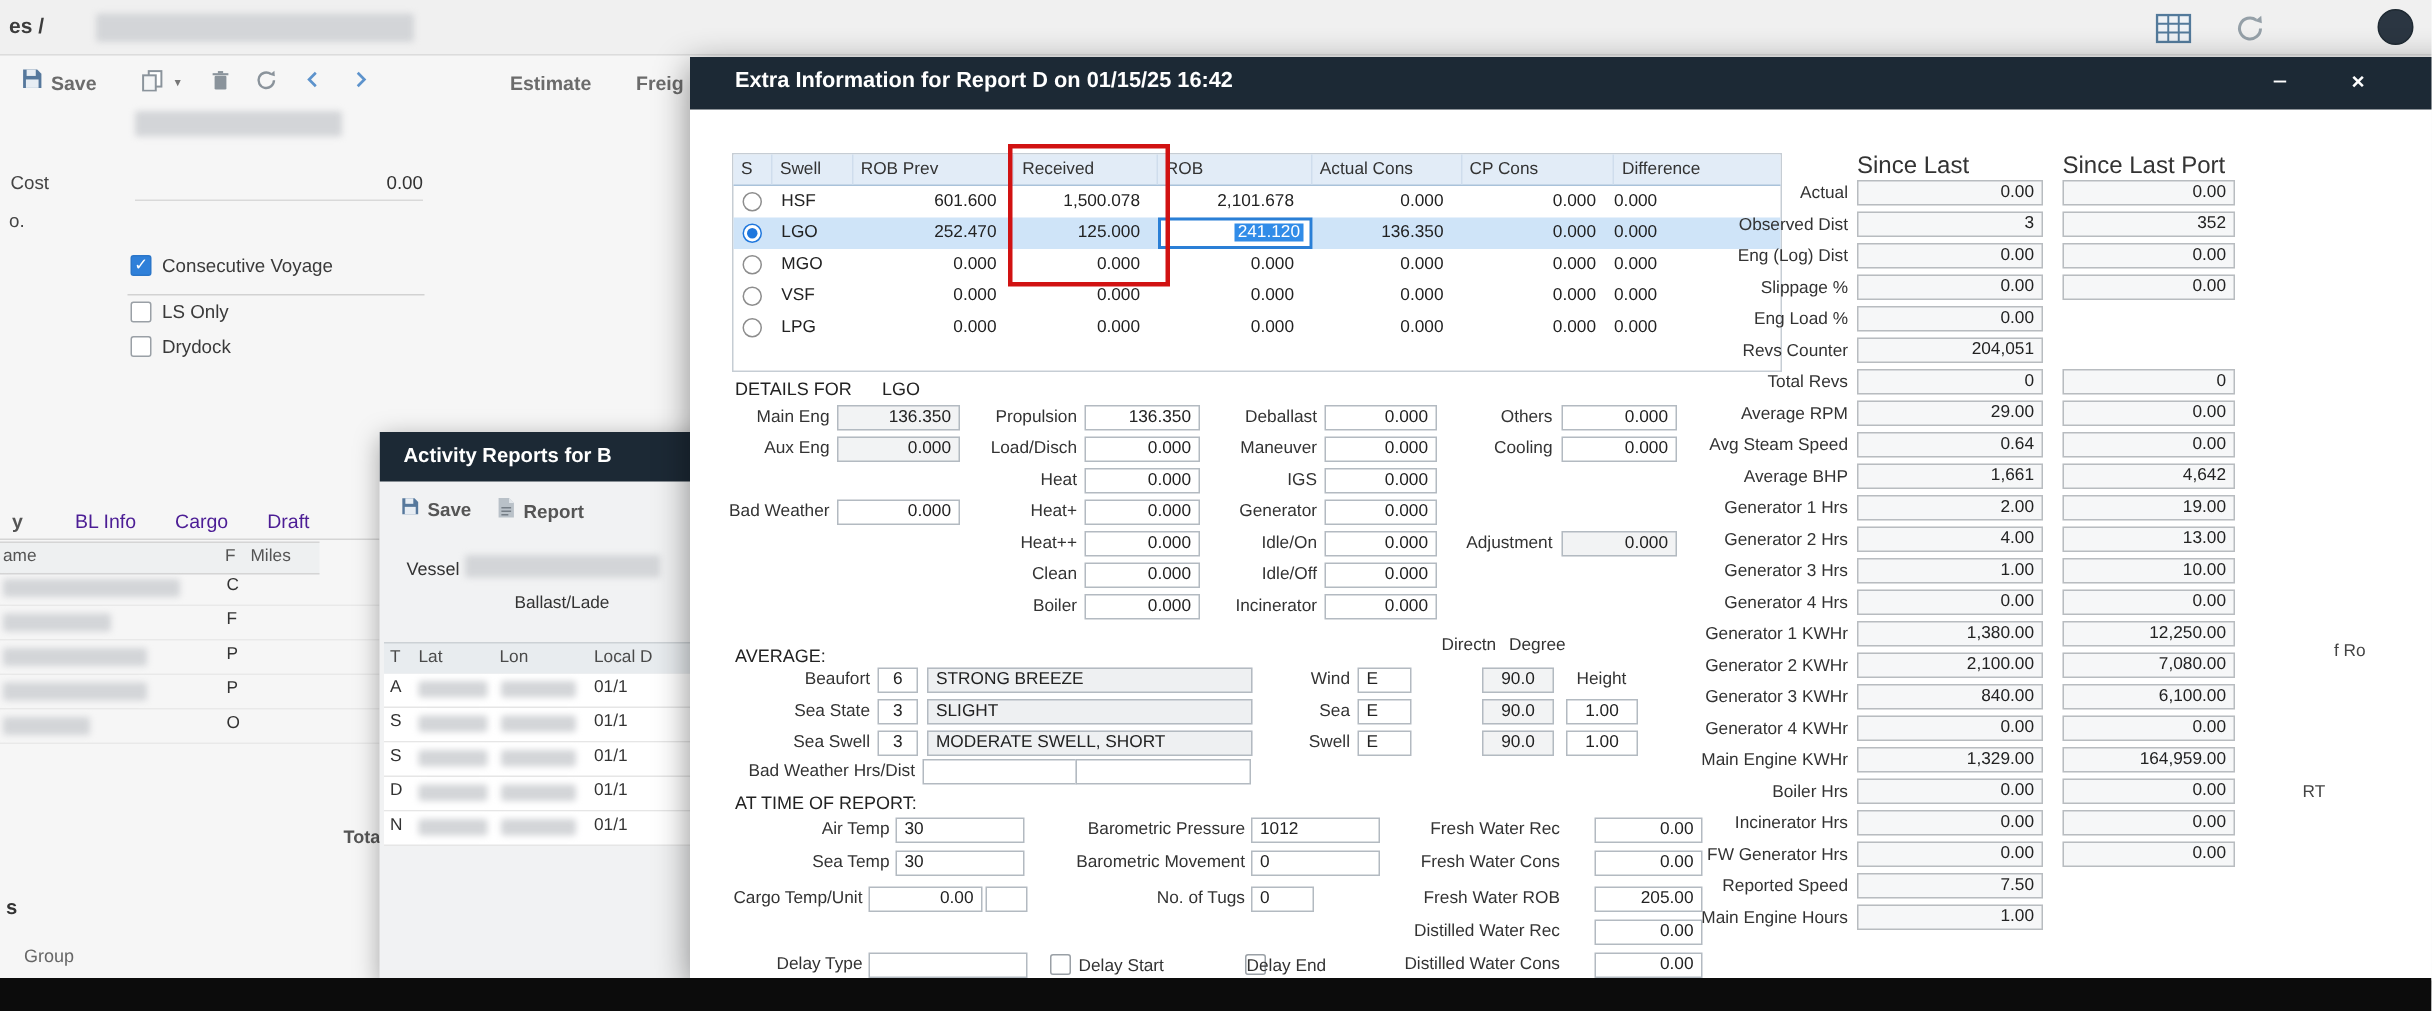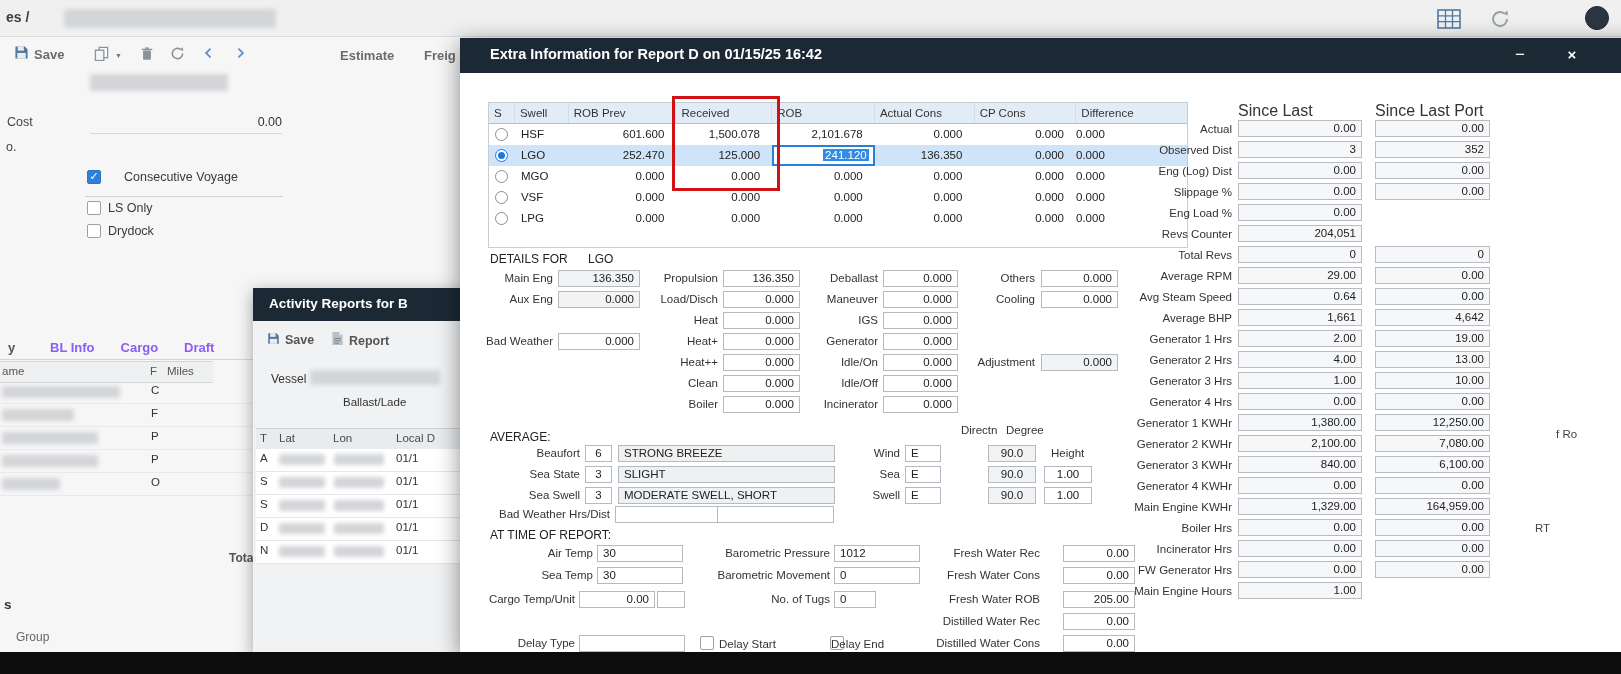--- a/index.html
+++ b/index.html
@@ -13,21 +13,21 @@
   .topstrip{left:0;top:0;width:1621px;height:36px;background:#f0f0f0;border-bottom:1px solid #dcdcdc}
   .crumb{font-size:14px;font-weight:600;color:#3c3c3c}
   .tbtxt{font-size:13px;font-weight:600;color:#6b6b6b}
   .tbbtn{display:flex;align-items:center;gap:5px;cursor:pointer}
   .caret{font-size:7px;color:#777}
   .cb{width:14px;height:14px;border:1px solid #9aa0a6;background:#fff;border-radius:2px;display:inline-block;position:relative;box-sizing:border-box}
   .cb.checked{background:#2f80d9;border-color:#2b76c9}
   .cb.checked::after{content:"\2713";position:absolute;left:1.5px;top:-1px;color:#fff;font-size:11px;font-weight:700}
   .cblbl{font-size:12.5px;color:#3a3a3a}
   .tabs{display:flex;gap:26px}
-  .tab{font-size:13px;font-weight:700;color:#8b5cf6;cursor:pointer}
+  .tab{font-size:13px;font-weight:400;color:#4c1d95;cursor:pointer}
   .gridhead{background:#eef0f1;border-top:1px solid #d5d5d5;border-bottom:1px solid #d5d5d5}
   .gridhead span{position:absolute;top:3px;font-size:11.5px;color:#555}
   .gridhead span:nth-of-type(1){left:2px}.gridhead span:nth-of-type(2){left:150px}.gridhead span:nth-of-type(3){left:167px}
   .bgrow{position:relative;height:22px;border-bottom:1px solid #e9e9e9}
   .bgrow .blur{position:absolute;left:2px;top:5px;height:12px}
   .bgrow span.flag{position:absolute;left:151px;top:3px;font-size:11.5px;color:#333}
   #bgrows div:nth-of-type(1) .blur{width:118px}
   #bgrows div:nth-of-type(2) .blur{width:72px}
   #bgrows div:nth-of-type(3) .blur{width:96px}
   #bgrows div:nth-of-type(4) .blur{width:96px}
@@ -152,21 +152,21 @@
       </svg></span>
   <span class="a tbtxt" style="left:340px;top:48px">Estimate</span>
   <span class="a tbtxt" style="left:424px;top:48px">Freig</span>
 
   <span class="a blur" style="left:90px;top:74px;width:138px;height:17px"></span>
   <span class="a" style="left:7px;top:115px;font-size:12.5px;color:#444">Cost</span>
   <span class="a" style="left:200px;top:115px;width:82px;text-align:right;font-size:12.5px;color:#333">0.00</span>
   <span class="a" style="left:90px;top:133px;width:192px;height:1px;background:#d9d9d9"></span>
   <span class="a" style="left:6px;top:140px;font-size:12.5px;color:#444">o.</span>
 
-  <div class="a" style="left:87px;top:170px;display:flex;gap:23px;align-items:center">
+  <div class="a" style="left:87px;top:170px;display:flex;gap:7px;align-items:center">
     <span class="cb checked"></span>
     <span class="cblbl">Consecutive Voyage</span>
   </div>
   <span class="a" style="left:85px;top:196px;width:198px;height:1px;background:#d2d2d2"></span>
   <div class="a" style="left:87px;top:201px;display:flex;gap:7px;align-items:center">
     <span class="cb"></span>
     <span class="cblbl">LS Only</span>
   </div>
   <div class="a" style="left:87px;top:224px;display:flex;gap:7px;align-items:center">
     <span class="cb"></span>
@@ -626,20 +626,25 @@
           <span class="sbox sb1">0.00</span>
           <span class="sbox sb2">0.00</span>
         </div>
 
         <div class="srow">
           <span class="slbl">FW Generator Hrs</span>
           <span class="sbox sb1">0.00</span>
           <span class="sbox sb2">0.00</span>
         </div>
 
+        <div class="srow">
+          <span class="slbl">Reported Speed</span>
+          <span class="sbox sb1">7.50</span>
+          <span class="sbox sb2" style="visibility: hidden;"></span>
+        </div>
 
 
         <div class="srow">
           <span class="slbl">Main Engine Hours</span>
           <span class="sbox sb1">1.00</span>
           <span class="sbox sb2" style="visibility: hidden;"></span>
         </div>
       </div>
   </div>
 </div>

